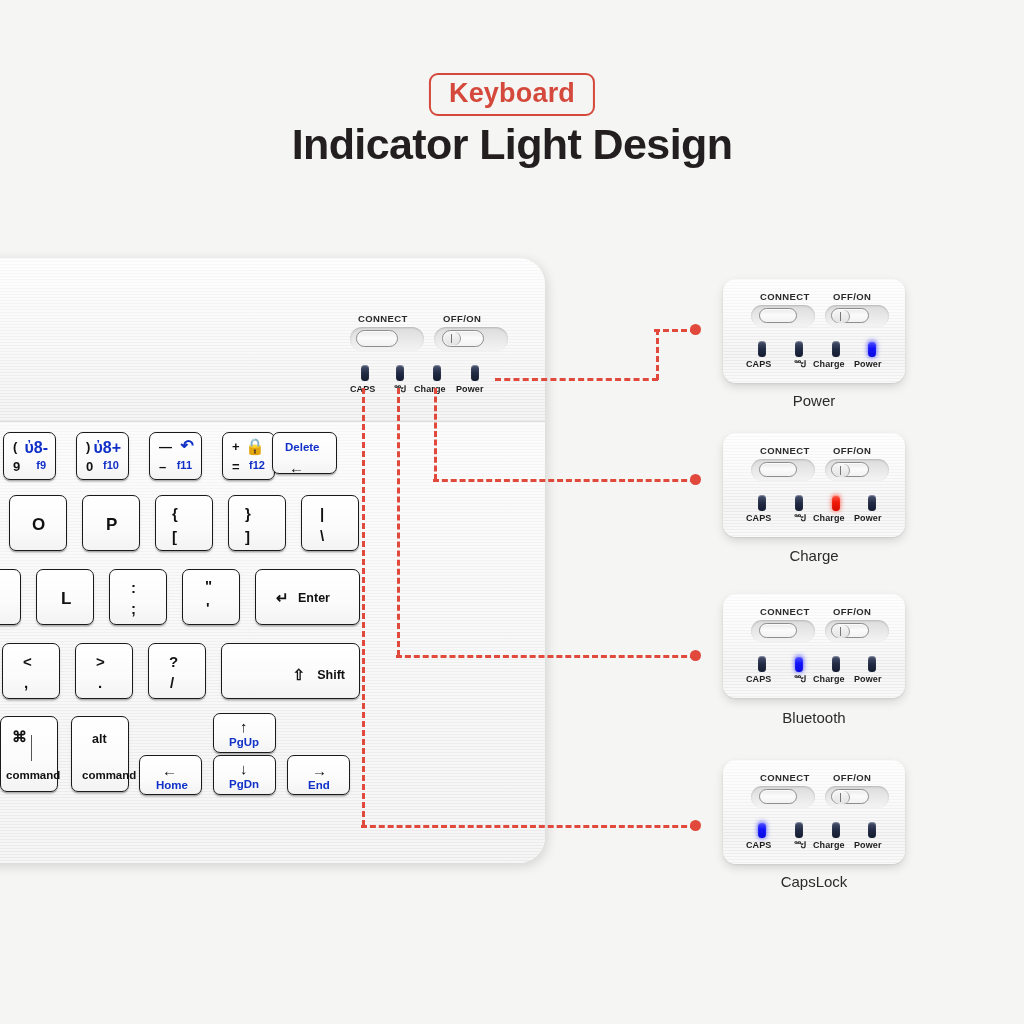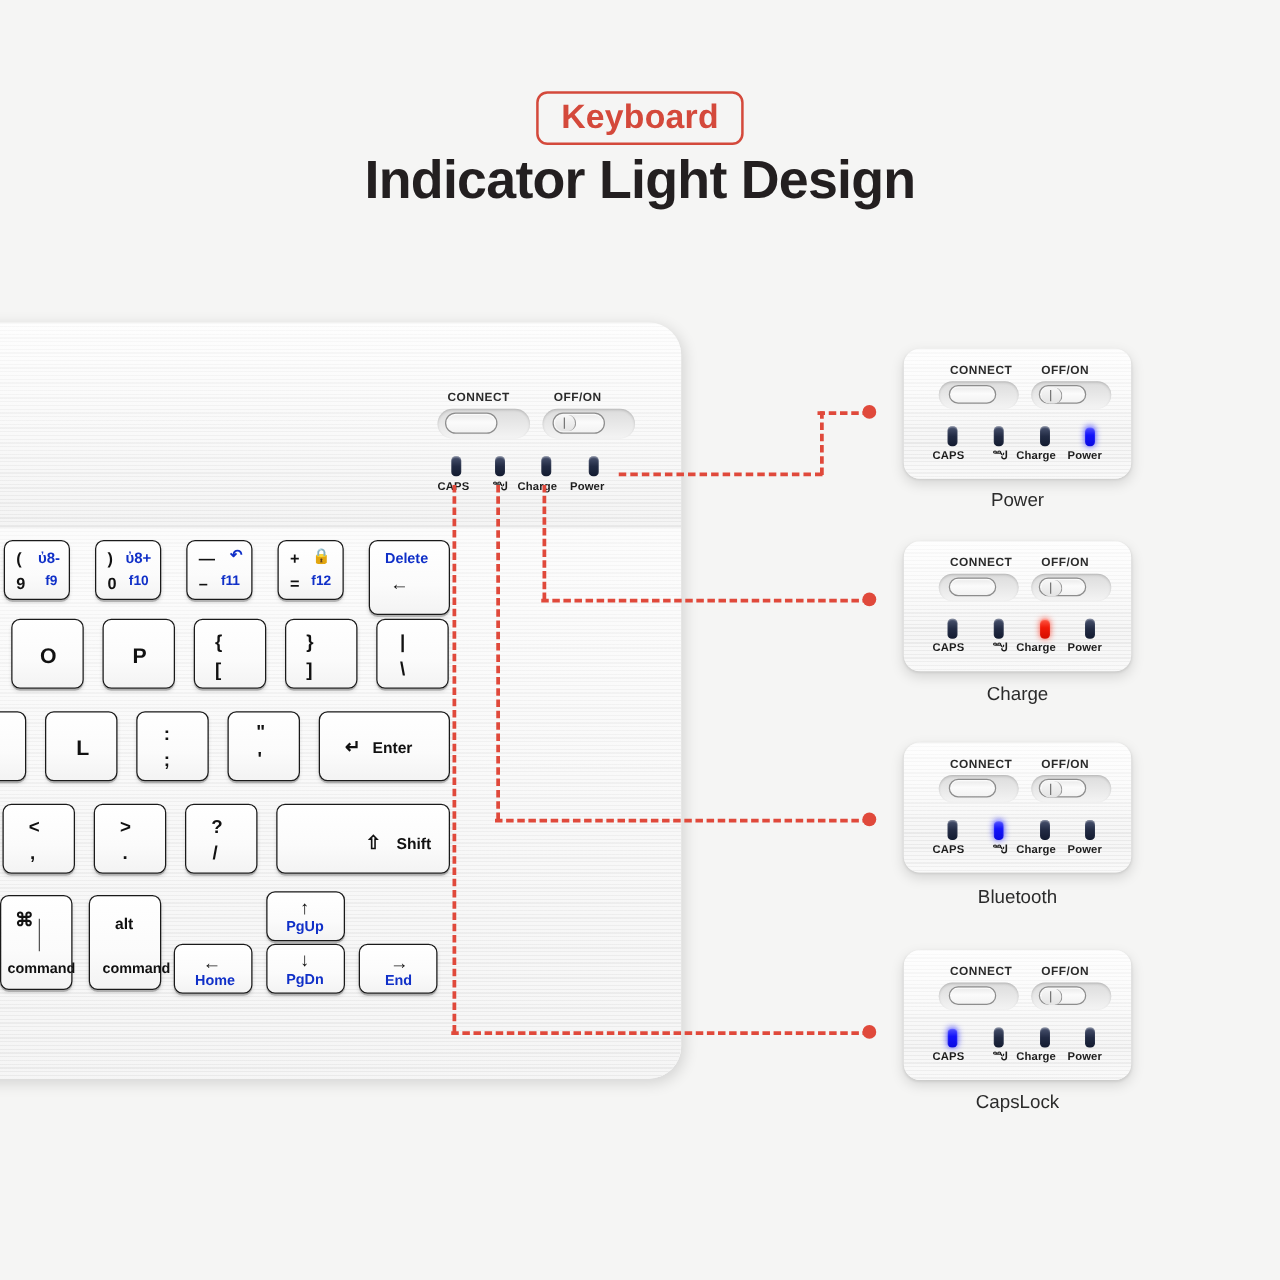--- a/index.html
+++ b/index.html
@@ -107,21 +107,21 @@
     background: linear-gradient(to bottom, #ffffff, #fbfbfb 60%, #f3f3f3);
     border: 1.6px solid #1a1a1a;
     border-radius: 7px;
     box-shadow: 0 1.5px 0 rgba(0,0,0,.22), 0 2px 3px rgba(0,0,0,.10);
   }
   .key span { position: absolute; white-space: nowrap; line-height: 1; }
   .k-main   { font-size: 17px; font-weight: 700; color: #111; }
   .k-top    { font-size: 13px; font-weight: 700; color: #111; }
   .k-bot    { font-size: 13px; font-weight: 700; color: #111; }
   .k-fn     { font-size: 11px; font-weight: 700; color: #1030c8; }
-  .k-fnsym  { font-size: 12px; font-weight: 700; color: #1030c8; }
+  .k-fnsym  { font-size: 16px; font-weight: 700; color: #1030c8; }
   .k-word   { font-size: 12.5px; font-weight: 700; color: #111; }
   .k-blue   { font-size: 11.5px; font-weight: 700; color: #1030c8; }
   .k-sym    { font-size: 15px; font-weight: 700; color: #111; }
 
   
   .card {
     position: absolute; width: 182px; height: 104px; border-radius: 13px;
     background:
       repeating-linear-gradient(to bottom,
         rgba(0,0,0,.014) 0px, rgba(0,0,0,.014) 1px,
@@ -195,21 +195,21 @@
       <span class="k-fnsym" style="right:7px; top:5px;">↶</span>
       <span class="k-bot" style="left:9px; top:27px;">–</span>
       <span class="k-fn" style="right:9px; top:27px;">f11</span>
     </div>
     <div class="key" style="left:382px; top:174px; width:53px; height:48px;">
       <span class="k-top" style="left:9px; top:7px;">+</span>
       <span class="k-fnsym" style="right:9px; top:6px;">🔒</span>
       <span class="k-bot" style="left:9px; top:27px;">=</span>
       <span class="k-fn" style="right:9px; top:27px;">f12</span>
     </div>
-    <div class="key" style="left:455px; top:174px; width:65px; height:60px;text-align:center;">
+    <div class="key" style="left:432px; top:174px; width:65px; height:42px;text-align:center;">
       <span class="k-blue" style="left:12px; top:9px;">Delete</span>
       <span class="k-sym" style="left:16px; top:27px;">←</span>
     </div>
 
     <div class="key" style="left:169px; top:237px; width:58px; height:56px;">
       <span class="k-main" style="left:22px; top:20px;">O</span>
     </div>
     <div class="key" style="left:242px; top:237px; width:58px; height:56px;">
       <span class="k-main" style="left:23px; top:20px;">P</span>
     </div>

